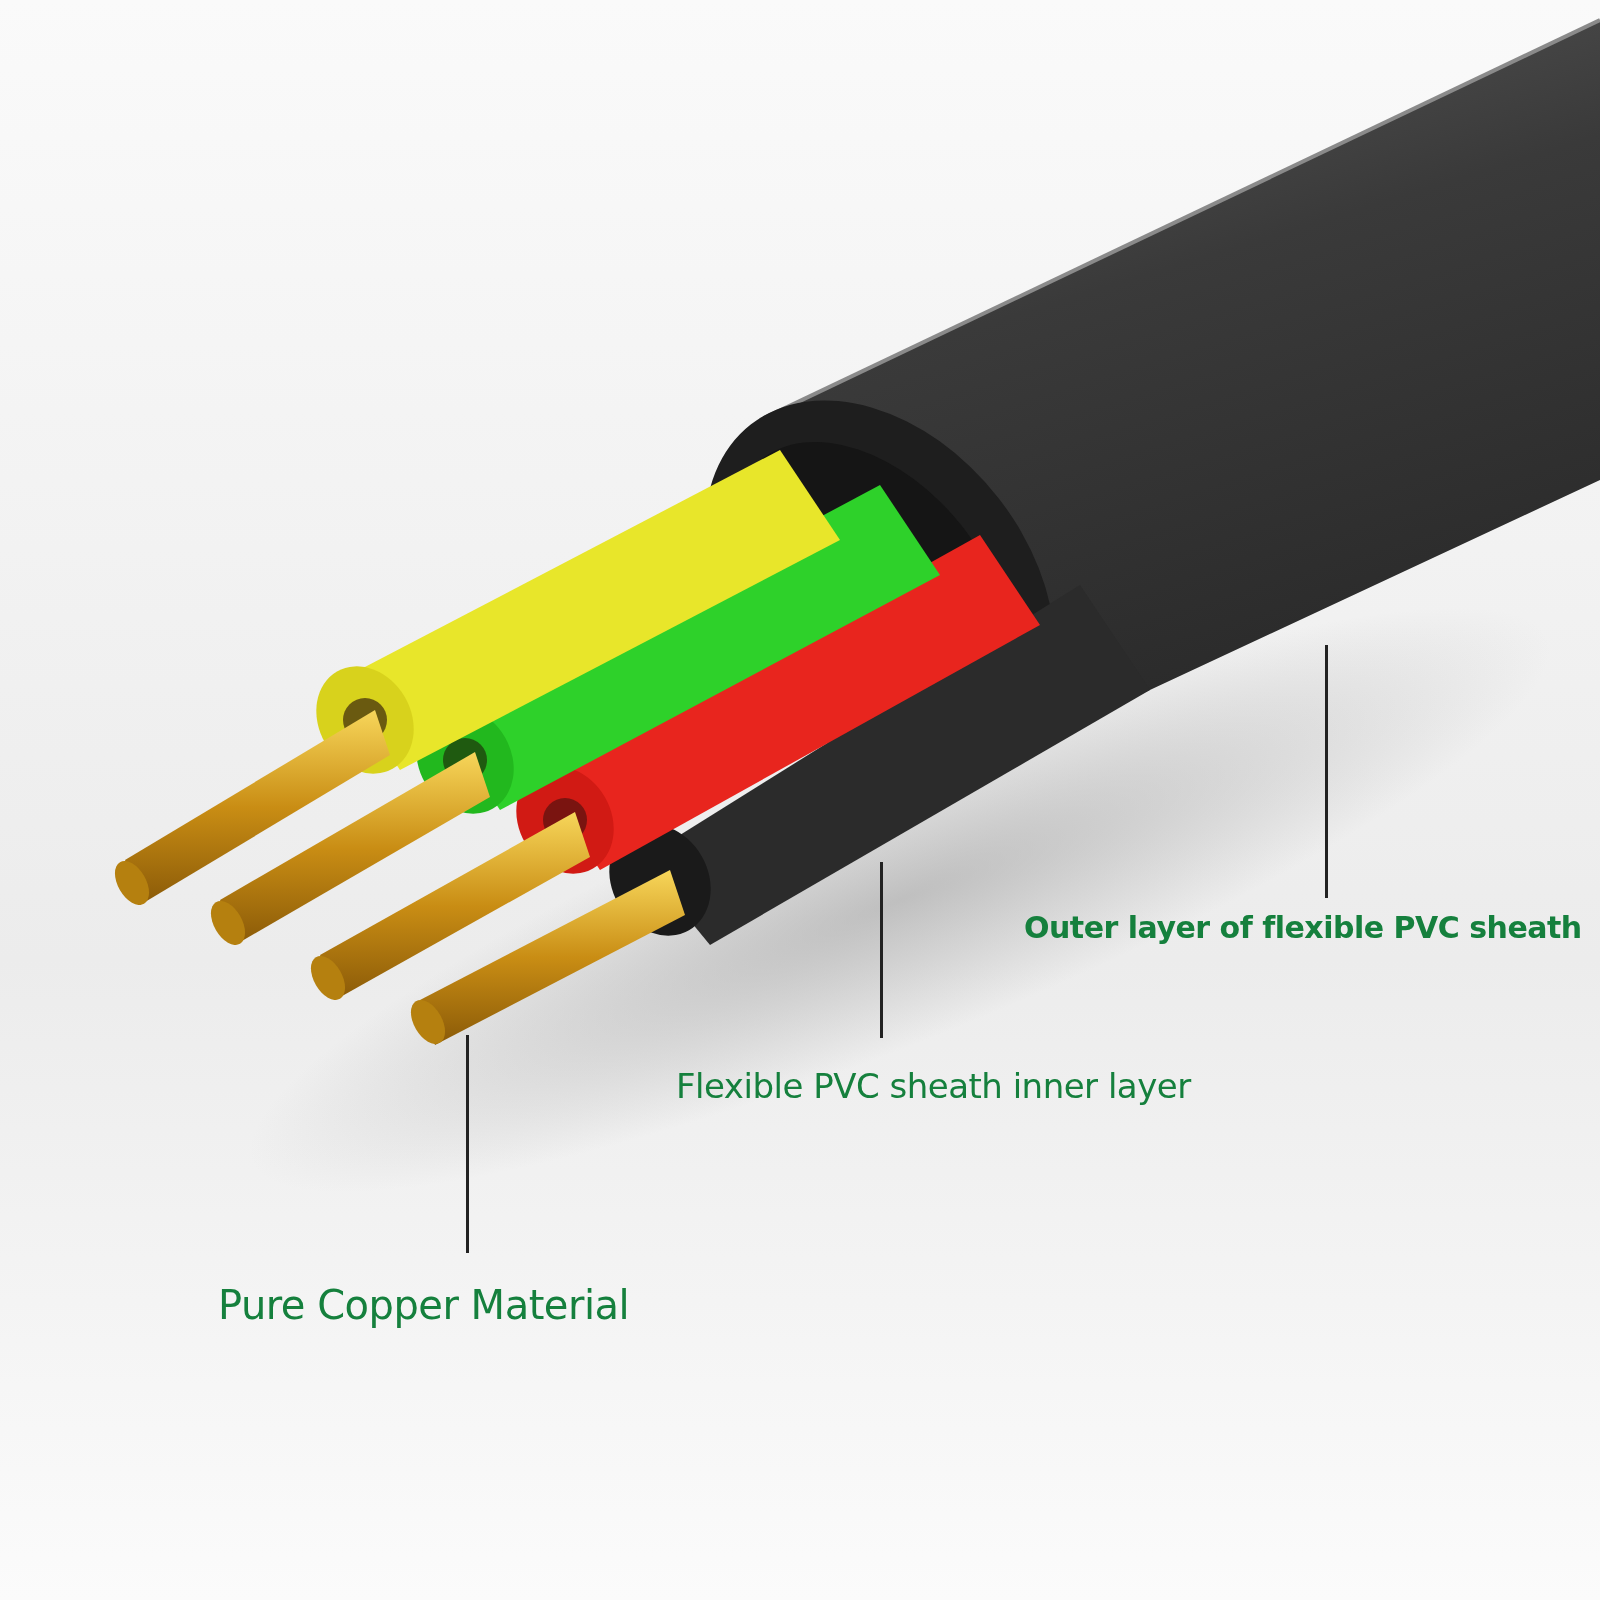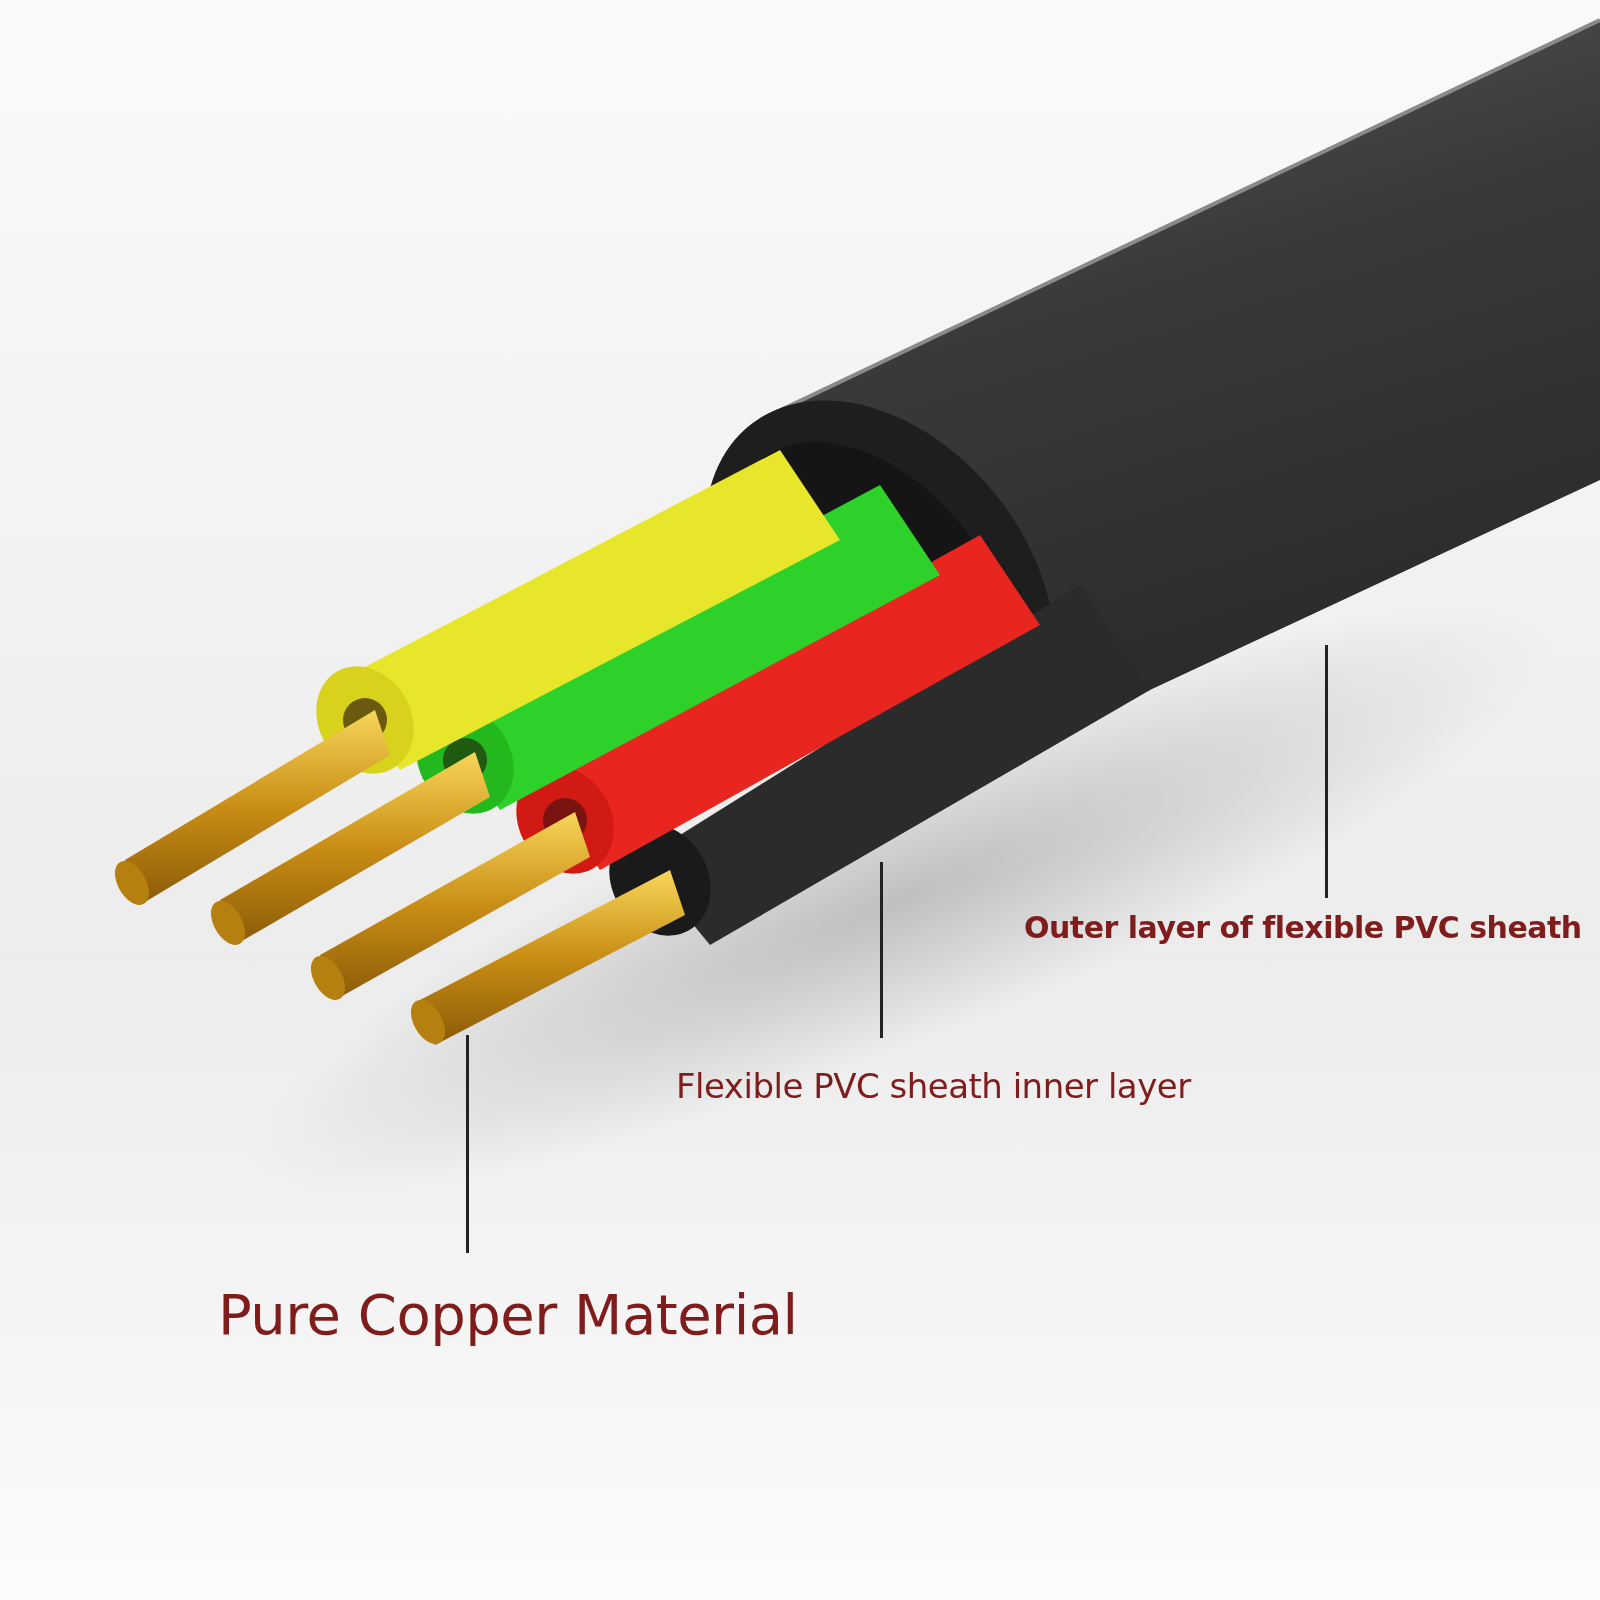--- a/index.html
+++ b/index.html
@@ -3,21 +3,21 @@
 <meta charset="utf-8">
 <style>
   html, body { margin: 0; padding: 0; }
   body {
     width: 1600px; height: 1600px; position: relative; overflow: hidden;
     background: #f4f4f4;
     font-family: "Liberation Sans", "DejaVu Sans", sans-serif;
   }
   #scene { position: absolute; left: 0; top: 0; width: 1600px; height: 1600px; }
   .label {
-    position: absolute; color: #7f1d1d; white-space: nowrap;
+    position: absolute; color: #15803d; white-space: nowrap;
     font-family: "DejaVu Sans", "Liberation Sans", sans-serif;
     letter-spacing: -0.5px;
   }
   .leader { position: absolute; width: 3px; background: #222; }
 </style>
 </head>
 <body>
 
 <svg id="scene" viewBox="0 0 1600 1600" xmlns="http://www.w3.org/2000/svg">
   <defs>
@@ -87,13 +87,13 @@
     <ellipse cx="428" cy="1022" rx="14" ry="24" transform="rotate(-30 428 1022)" fill="#b5800f"></ellipse>
   </g>
 </svg>
 
 <div class="leader" style="left:1325px; top:645px; height:253px;"></div>
 <div class="leader" style="left:880px; top:862px; height:176px;"></div>
 <div class="leader" style="left:466px; top:1035px; height:218px;"></div>
 
 <div class="label" style="left:1024px; top:910px; font-size:30px; font-weight:bold;">Outer layer of flexible PVC sheath</div>
 <div class="label" style="left:676px; top:1066px; font-size:34px;">Flexible PVC sheath inner layer</div>
-<div class="label" style="left:218px; top:1282px; font-size:56px;">Pure Copper Material</div>
+<div class="label" style="left:218px; top:1282px; font-size:40px;">Pure Copper Material</div>
 
 </body></html>

